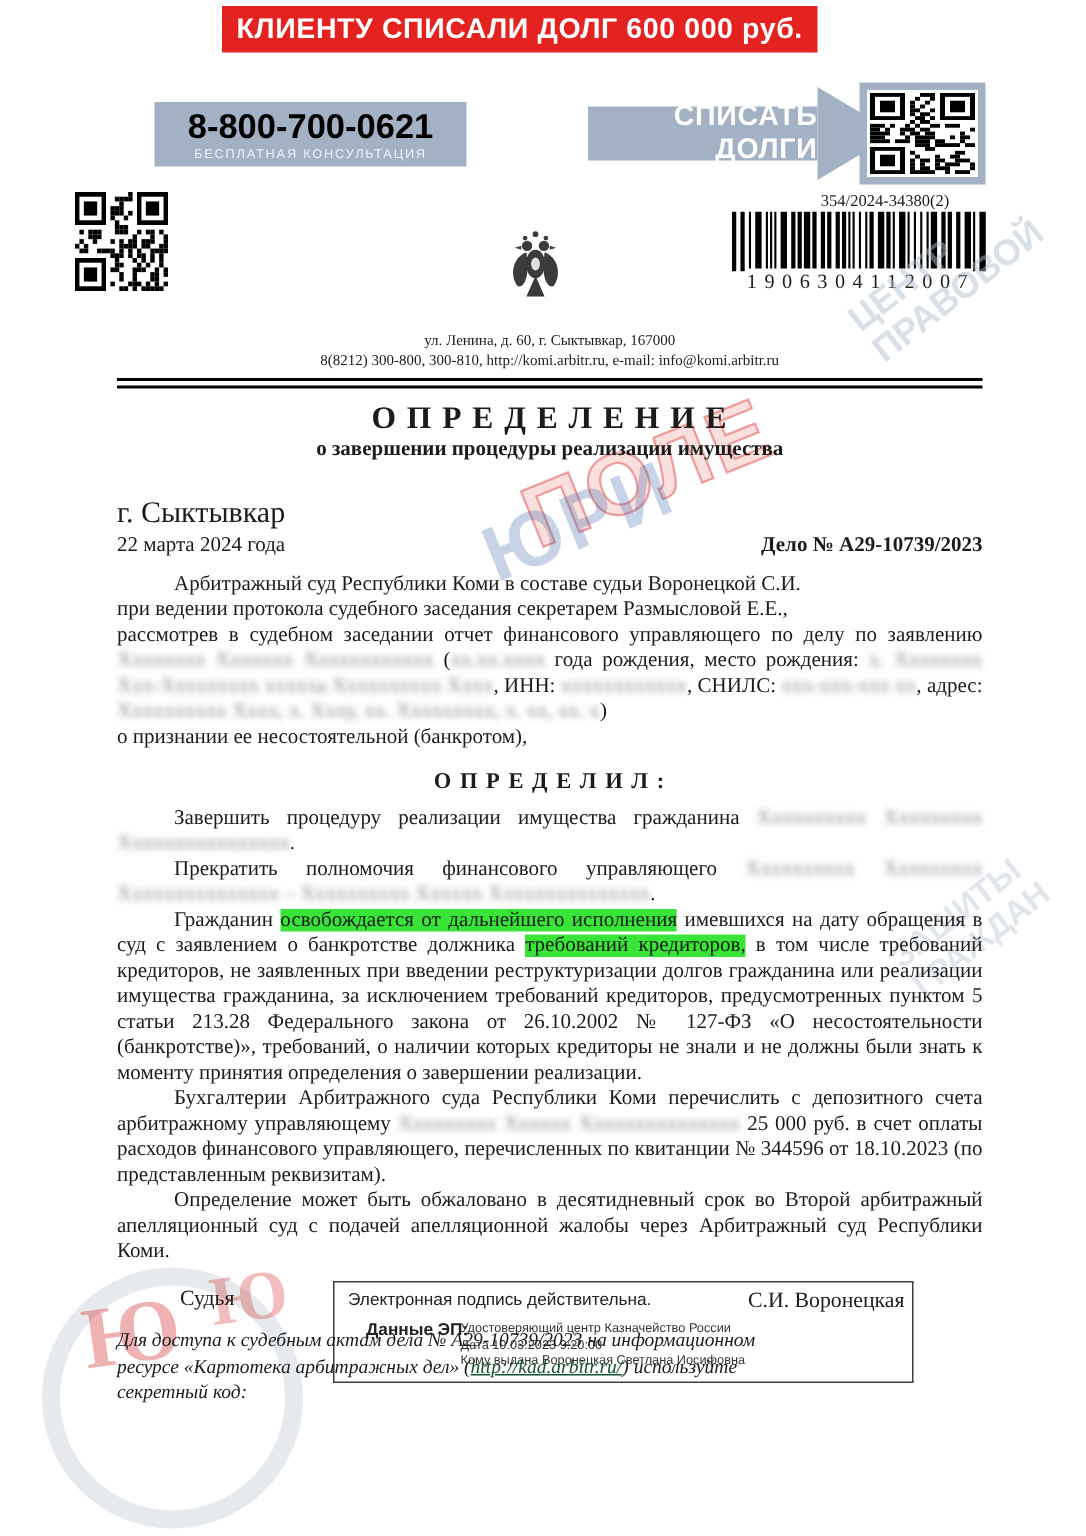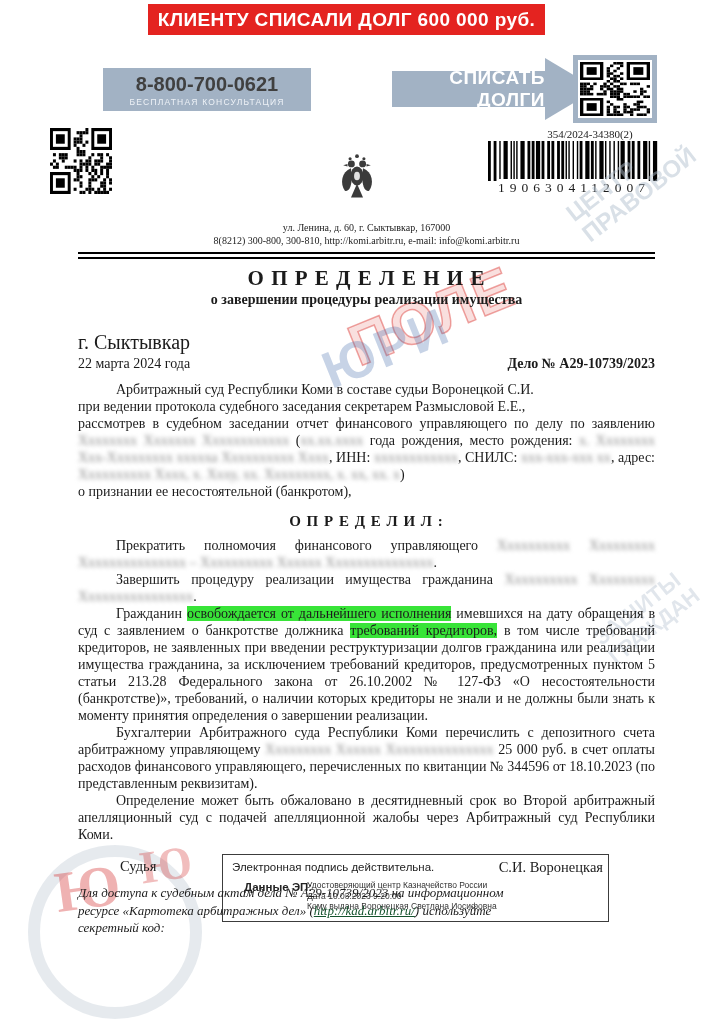--- a/index.html
+++ b/index.html
@@ -4,21 +4,21 @@
 <style>
   html,body{margin:0;padding:0;background:#888;}
   .page{position:relative;width:724px;height:1024px;background:#ffffff;overflow:hidden;
         font-family:"Liberation Serif",serif;color:#1b1b1b;}
   
   .banner{position:absolute;left:148px;top:4px;width:397px;height:31px;background:#e42320;
           display:flex;align-items:center;justify-content:center;
           font-family:"Liberation Sans",sans-serif;font-weight:bold;font-size:19px;color:#fff;letter-spacing:.4px;}
   .phone-btn{position:absolute;left:103px;top:68px;width:208px;height:43px;background:#a2b2c4;
              display:flex;flex-direction:column;align-items:center;justify-content:center;cursor:pointer;}
-  .phone-num{font-family:"Liberation Sans",sans-serif;font-weight:bold;font-size:20px;color:#404040;line-height:24px;}
+  .phone-num{font-family:"Liberation Sans",sans-serif;font-weight:bold;font-size:23px;color:#000000;line-height:24px;}
   .phone-sub{font-family:"Liberation Sans",sans-serif;font-size:8.5px;color:#eef2f7;letter-spacing:1.2px;margin-top:1px;}
   .cta{position:absolute;left:392px;top:58px;width:210px;height:62px;cursor:pointer;}
   .cta-rect{position:absolute;left:0;top:13px;width:153px;height:36px;background:#a2b2c4;
             display:flex;align-items:center;justify-content:center;
             font-family:"Liberation Sans",sans-serif;font-weight:bold;font-size:19px;color:#fff;letter-spacing:.5px;text-align:right;}
   .cta-head{position:absolute;left:153px;top:0;width:0;height:0;
             border-top:31px solid transparent;border-bottom:31px solid transparent;border-left:52px solid #a2b2c4;}
   .qr-frame{position:absolute;left:573px;top:55px;width:84px;height:68px;background:#a2b2c4;padding:0;cursor:pointer;}
   .qr-frame .qr-in{position:absolute;left:5px;top:5px;right:5px;bottom:5px;background:#fff;padding:2px;}
   .qr-left{position:absolute;left:50px;top:128px;width:62px;height:66px;}
@@ -434,22 +434,22 @@
     <div class="city">г. Сыктывкар</div>
     <div class="date-row">
       <span>22 марта 2024 года</span>
       <span class="case-no">Дело № А29-10739/2023</span>
     </div>
 
     <p class="para first"><span>Арбитражный суд Республики Коми в составе судьи Воронецкой С.И.</span><br><span>при ведении протокола судебного заседания секретарем Размысловой Е.Е.,</span><br><span>рассмотрев в судебном заседании отчет финансового управляющего по делу по заявлению </span><span class="rd">Хххххххх Ххххххх Хххххххххххх</span><span> (</span><span class="rd">хх.хх.хххх</span><span> года рождения, место рождения: </span><span class="rd">х. Хххххххх Ххх-Ххххххххх ххххха Хххххххххх Хххх</span><span>, ИНН: </span><span class="rd">хххххххххххх</span><span>, СНИЛС: </span><span class="rd">ххх-ххх-ххх хх</span><span>, адрес: </span><span class="rd">Хххххххххх Хххх, х. Ххху, хх. Ххххххххх, х. хх, хх. х</span><span>)</span><br><span>о признании ее несостоятельной (банкротом),</span></p>
 
     <div class="ruling-h">О П Р Е Д Е Л И Л :</div>
 
+    <p class="para"><span>Завершить процедуру реализации имущества гражданина </span><span class="rd">Хххххххххх Ххххххххх Хххххххххххххххх</span><span>.</span></p>
     <p class="para"><span>Прекратить полномочия финансового управляющего </span><span class="rd">Хххххххххх Ххххххххх Ххххххххххххххх – Хххххххххх Хххххх Ххххххххххххххх</span><span>.</span></p>
-    <p class="para"><span>Завершить процедуру реализации имущества гражданина </span><span class="rd">Хххххххххх Ххххххххх Хххххххххххххххх</span><span>.</span></p>
     <p class="para"><span>Гражданин </span><span class="hl">освобождается от дальнейшего исполнения</span><span> имевшихся на дату обращения в суд с заявлением о банкротстве должника </span><span class="hl">требований кредиторов,</span><span> в том числе требований кредиторов, не заявленных при введении реструктуризации долгов гражданина или реализации имущества гражданина, за исключением требований кредиторов, предусмотренных пунктом 5 статьи 213.28 Федерального закона от 26.10.2002 № 127-ФЗ «О несостоятельности (банкротстве)», требований, о наличии которых кредиторы не знали и не должны были знать к моменту принятия определения о завершении реализации.</span></p>
     <p class="para"><span>Бухгалтерии Арбитражного суда Республики Коми перечислить с депозитного счета арбитражному управляющему </span><span class="rd">Ххххххххх Хххххх Ххххххххххххххх</span><span> 25 000 руб. в счет оплаты расходов финансового управляющего, перечисленных по квитанции № 344596 от 18.10.2023 (по представленным реквизитам).</span></p>
     <p class="para"><span>Определение может быть обжаловано в десятидневный срок во Второй арбитражный апелляционный суд с подачей апелляционной жалобы через Арбитражный суд Республики Коми.</span></p>
   </div>
 
   <div class="sig-judge">Судья</div>
 
   <div class="stamp-box">
     <div class="stamp-l1">Электронная подпись действительна.</div>
     <div class="judge-name">С.И. Воронецкая</div>

